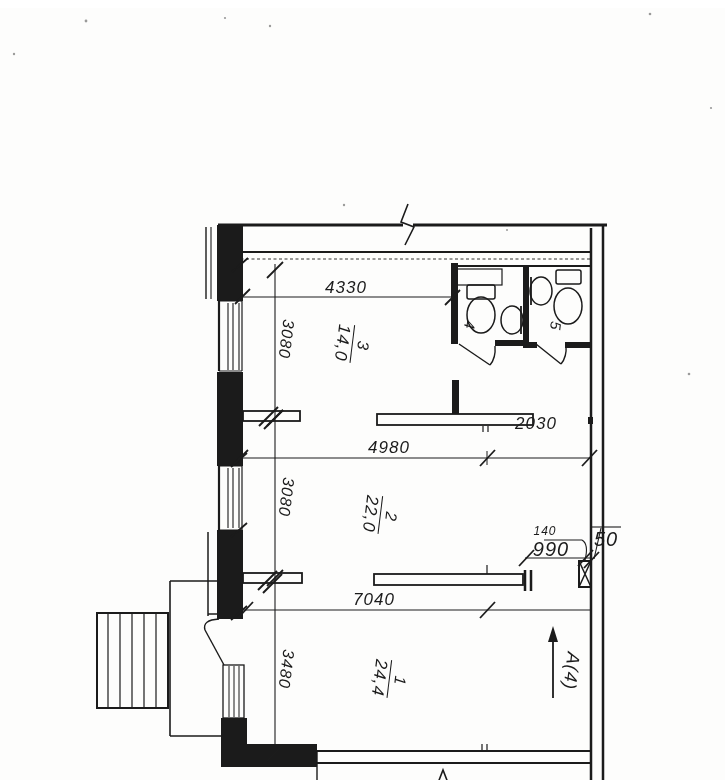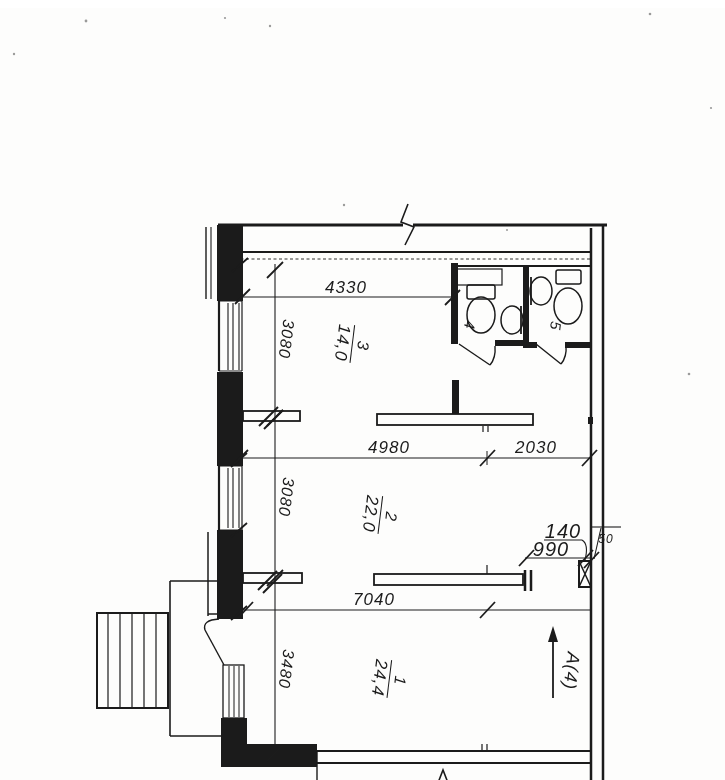--- a/index.html
+++ b/index.html
@@ -221,25 +221,25 @@
     </g>
 
     <g>
       <path d="M553,690 V630" stroke="#1b1b1b" stroke-width="1.8" fill="none"></path>
       <polygon points="553,618 548,634 558,634" fill="#1b1b1b"></polygon>
     </g>
   </svg>
 
   <div class="lbl" style="left:346px;top:280px;">4330</div>
   <div class="lbl" style="left:389px;top:440px;">4980</div>
-  <div class="lbl" style="left:536px;top:440px;">2030</div>
+  <div class="lbl" style="left:536px;top:416px;">2030</div>
   <div class="lbl" style="left:374px;top:592px;">7040</div>
   <div class="lbl" style="left:551px;top:541px;font-size:20px;">990</div>
-  <div class="lbl" style="left:563px;top:523px;font-size:20px;">140</div>
-  <div class="lbl" style="left:606px;top:531px;font-size:12px;">50</div>
+  <div class="lbl" style="left:545px;top:523px;font-size:12px;">140</div>
+  <div class="lbl" style="left:606px;top:531px;font-size:20px;">50</div>
 
   <div class="lbl rot" style="left:286px;top:331px;font-size:16px;">3080</div>
   <div class="lbl rot" style="left:286px;top:489px;font-size:16px;">3080</div>
   <div class="lbl rot" style="left:286px;top:661px;font-size:16px;">3480</div>
 
   <div class="room-frac" style="left:352px;top:336px;transform:translate(-50%,-50%) rotate(97deg);">
     <span class="num">3</span>
     <span class="bar"></span>
     <span class="den">14,0</span>
   </div>

